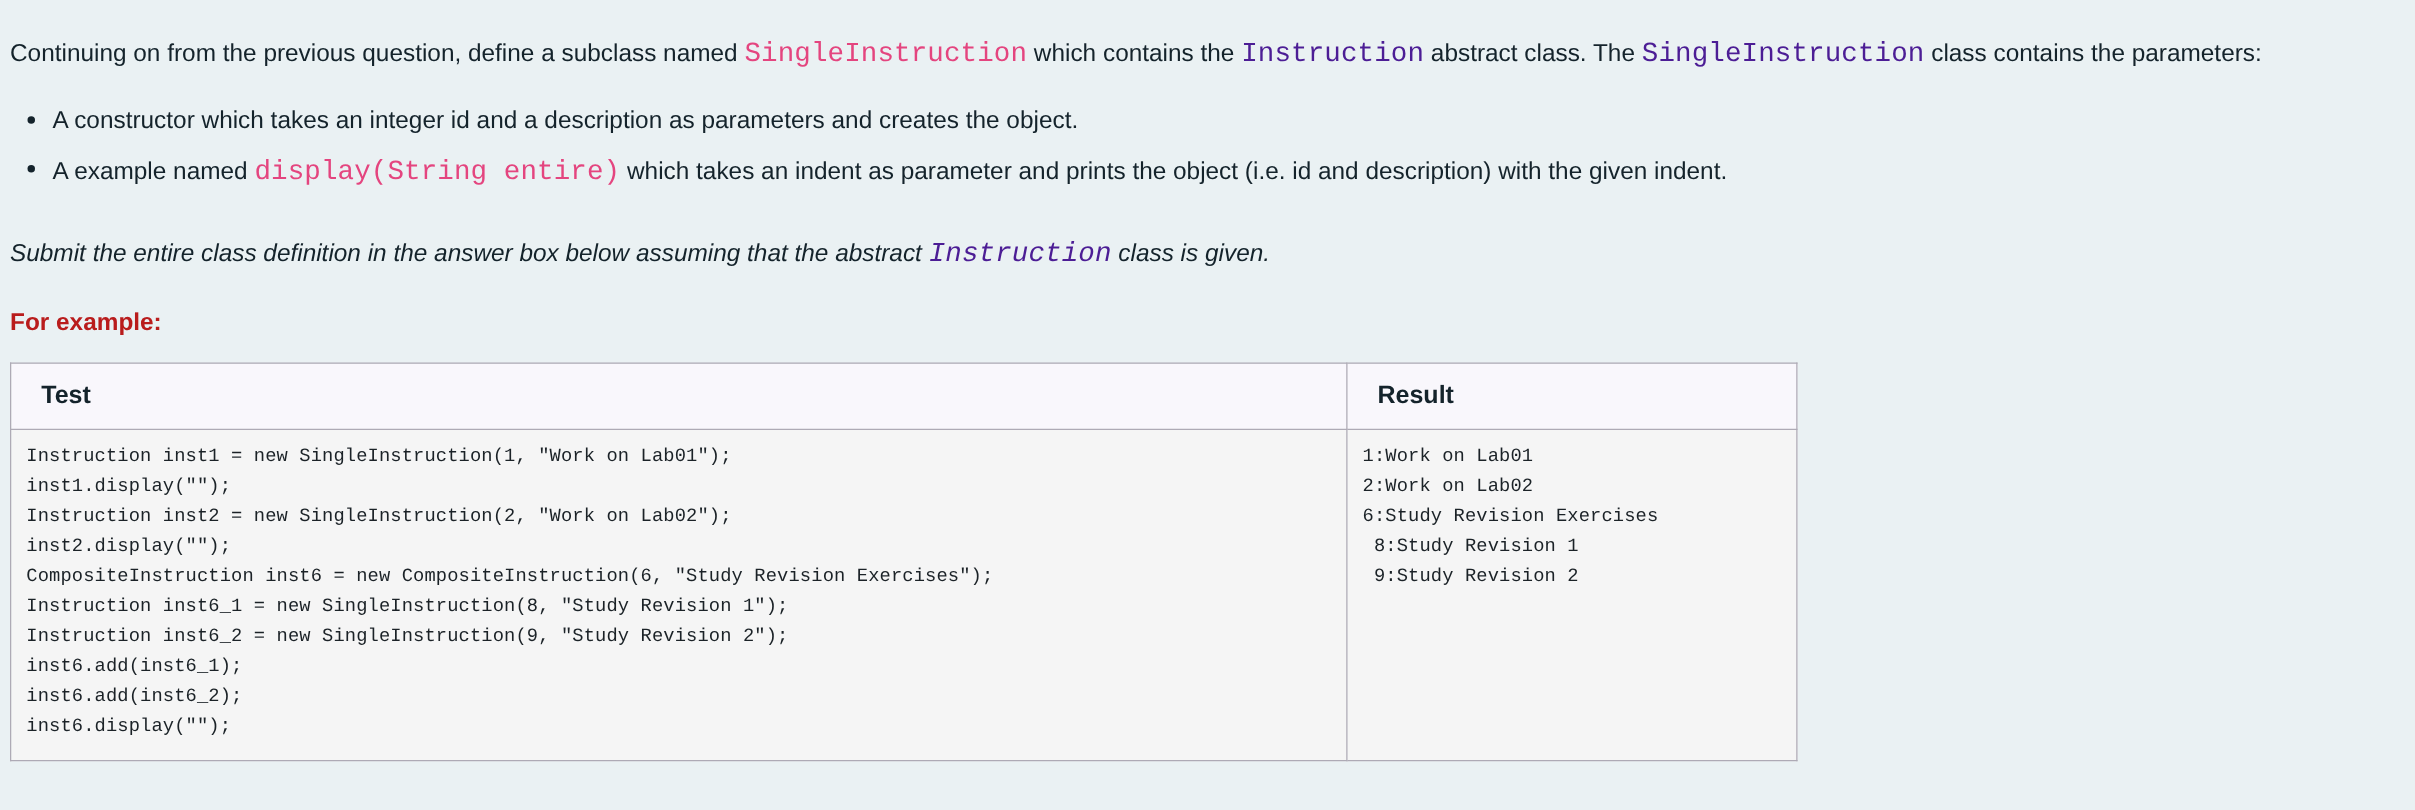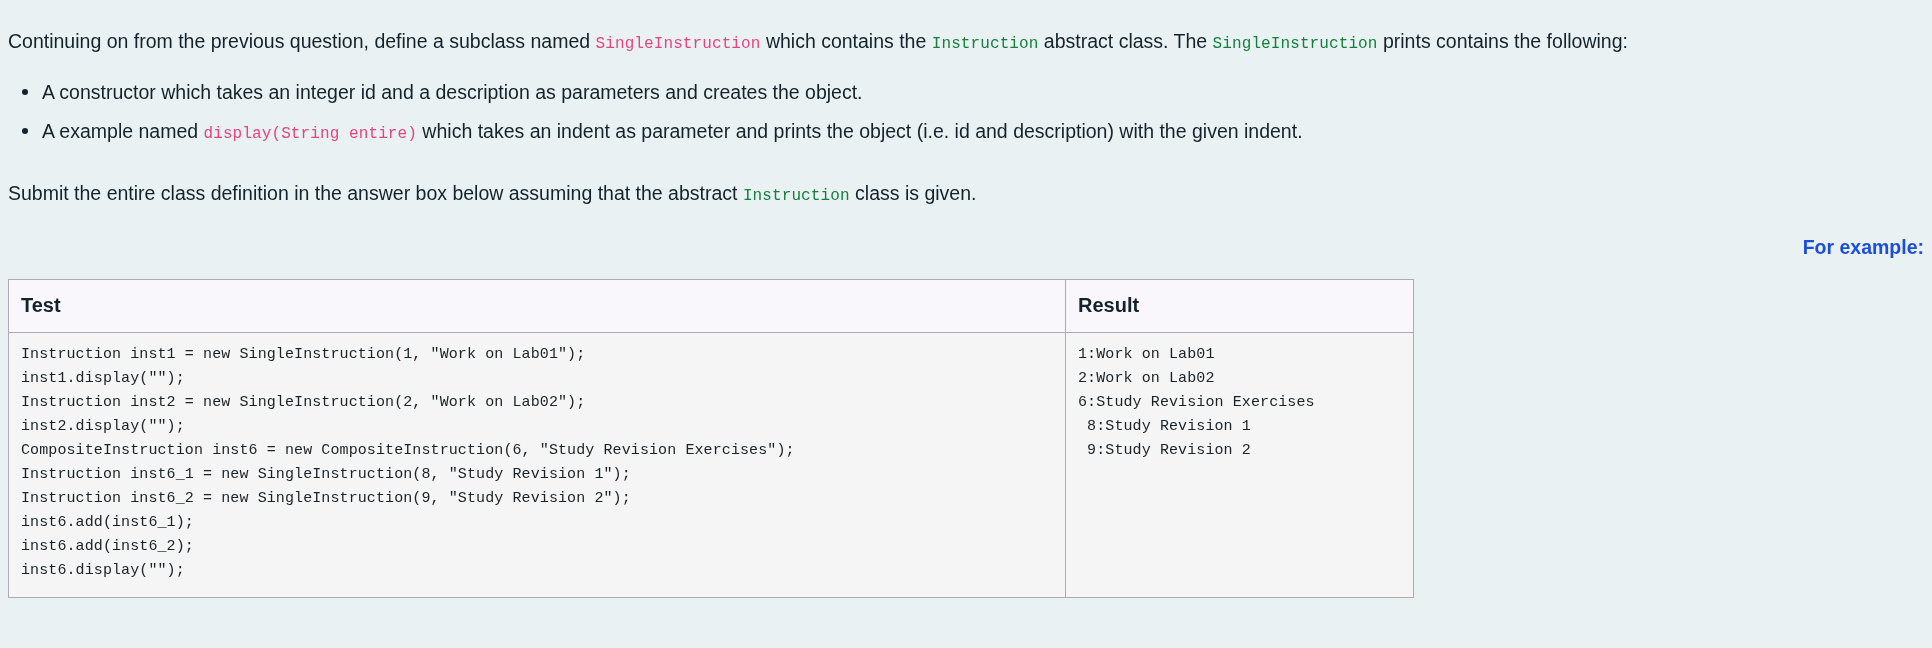--- a/index.html
+++ b/index.html
@@ -21,28 +21,28 @@
     box-sizing: border-box;
     padding: 6px 8px 0 8px;
   }
   .prose {
     font-size: 19.5px;
     line-height: 1.62;
     color: #14232b;
   }
   code, .mono {
     font-family: "Liberation Mono", "DejaVu Sans Mono", monospace;
-    font-size: 16px;
+    font-size: 22px;
     letter-spacing: 0.1px;
   }
   .code-pink {
     color: #e4457f;
   }
   .code-plain {
-    color: #15803d;
+    color: #4c1d95;
   }
   ul.req-list {
     margin: 14px 0 30px 0;
     padding-left: 34px;
     list-style: none;
   }
   ul.req-list li {
     position: relative;
     font-size: 19.5px;
     line-height: 1.62;
@@ -55,42 +55,42 @@
     top: 12px;
     width: 6px;
     height: 6px;
     border-radius: 50%;
     background: #14232b;
   }
   .submit-line {
     margin-top: 14px;
     font-size: 19.5px;
     line-height: 1.62;
+    font-style: italic;
   }
   .for-example {
     margin-top: 26px;
     font-size: 19.5px;
     font-weight: bold;
-    color: #1d4ed8;
-    text-align: right;
+    color: #b91c1c;
   }
   table.example-table {
     margin-top: 20px;
     border-collapse: collapse;
     width: 1355px;
     table-layout: fixed;
     border: 1px solid #aeaab5;
   }
   table.example-table th {
     background: #f9f7fc;
     border: 1px solid #aeaab5;
     text-align: left;
     font-size: 20px;
     font-weight: bold;
-    padding: 14px 12px 15px 12px;
+    padding: 14px 12px 15px 24px;
     color: #14232b;
     font-family: "Liberation Sans", sans-serif;
   }
   table.example-table td {
     background: #f5f5f5;
     border: 1px solid #aeaab5;
     vertical-align: top;
     padding: 10px 12px 14px 12px;
   }
   th.col-test { width: 1032px; }
@@ -103,21 +103,21 @@
     color: #1b2227;
     white-space: pre;
     letter-spacing: 0.1px;
   }
 </style>
 </head>
 <body>
 
 <div class="page">
 
-  <p class="prose"><span>Continuing on from the previous question, define a subclass named </span><code class="mono code-pink">SingleInstruction</code><span> which contains the </span><code class="mono code-plain">Instruction</code><span> abstract class. The </span><code class="mono code-plain">SingleInstruction</code><span> prints contains the following:</span></p>
+  <p class="prose"><span>Continuing on from the previous question, define a subclass named </span><code class="mono code-pink">SingleInstruction</code><span> which contains the </span><code class="mono code-plain">Instruction</code><span> abstract class. The </span><code class="mono code-plain">SingleInstruction</code><span> class contains the parameters:</span></p>
 
   <ul class="req-list">
     <li><span>A constructor which takes an integer id and a description as parameters and creates the object.</span></li>
     <li><span>A example named </span><code class="mono code-pink">display(String entire)</code><span> which takes an indent as parameter and prints the object (i.e. id and description) with the given indent.</span></li>
   </ul>
 
   <p class="prose submit-line"><span>Submit the entire class definition in the answer box below assuming that the abstract </span><code class="mono code-plain">Instruction</code><span> class is given.</span></p>
 
   <p class="for-example">For example:</p>
 

